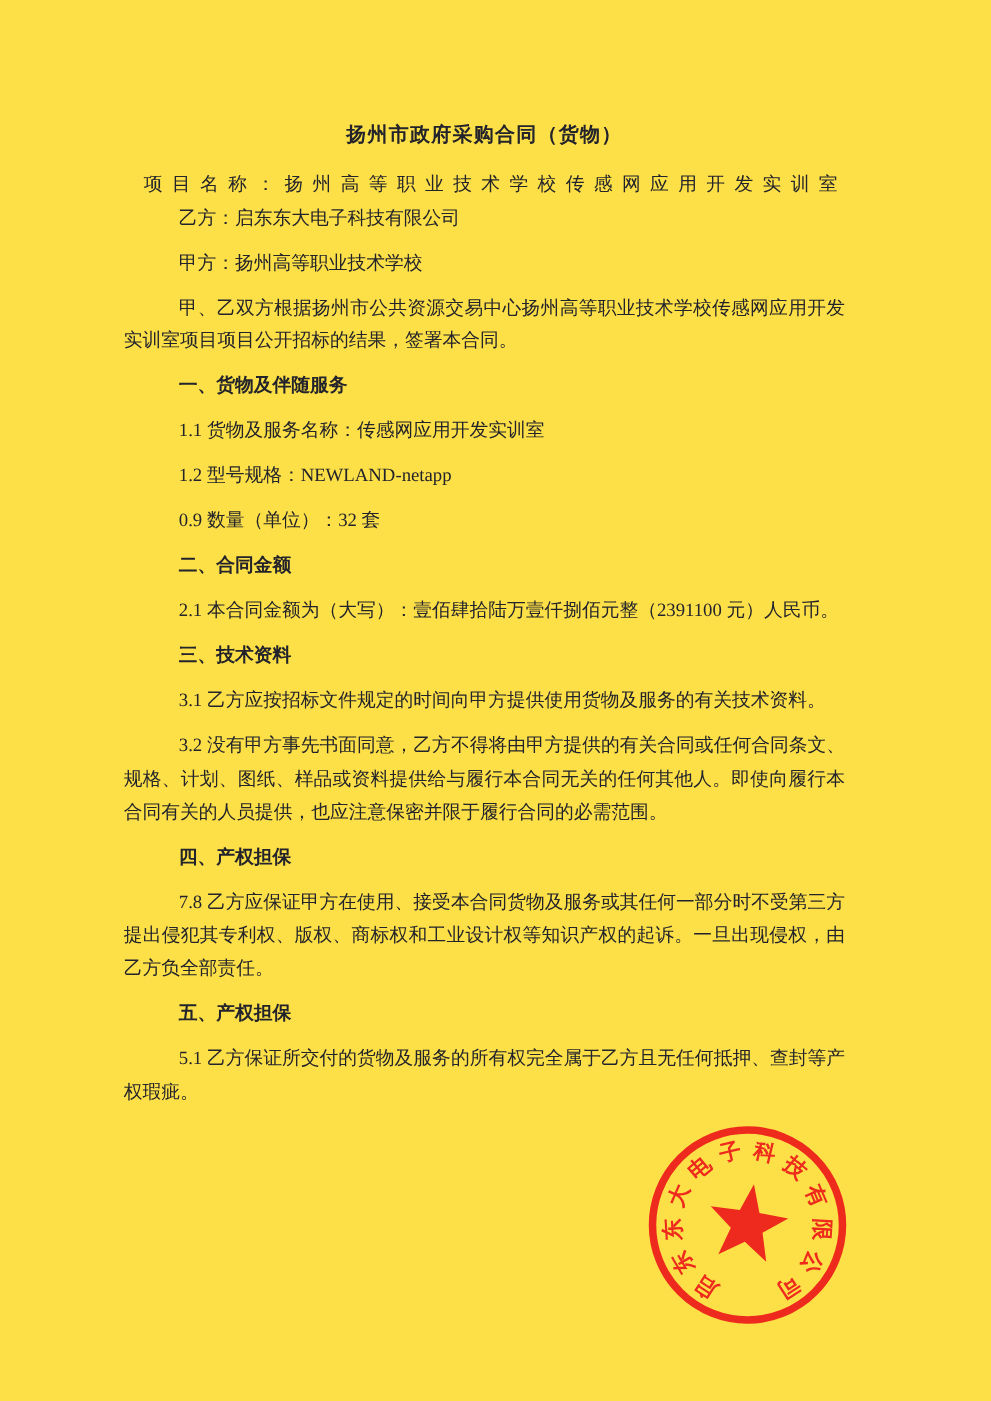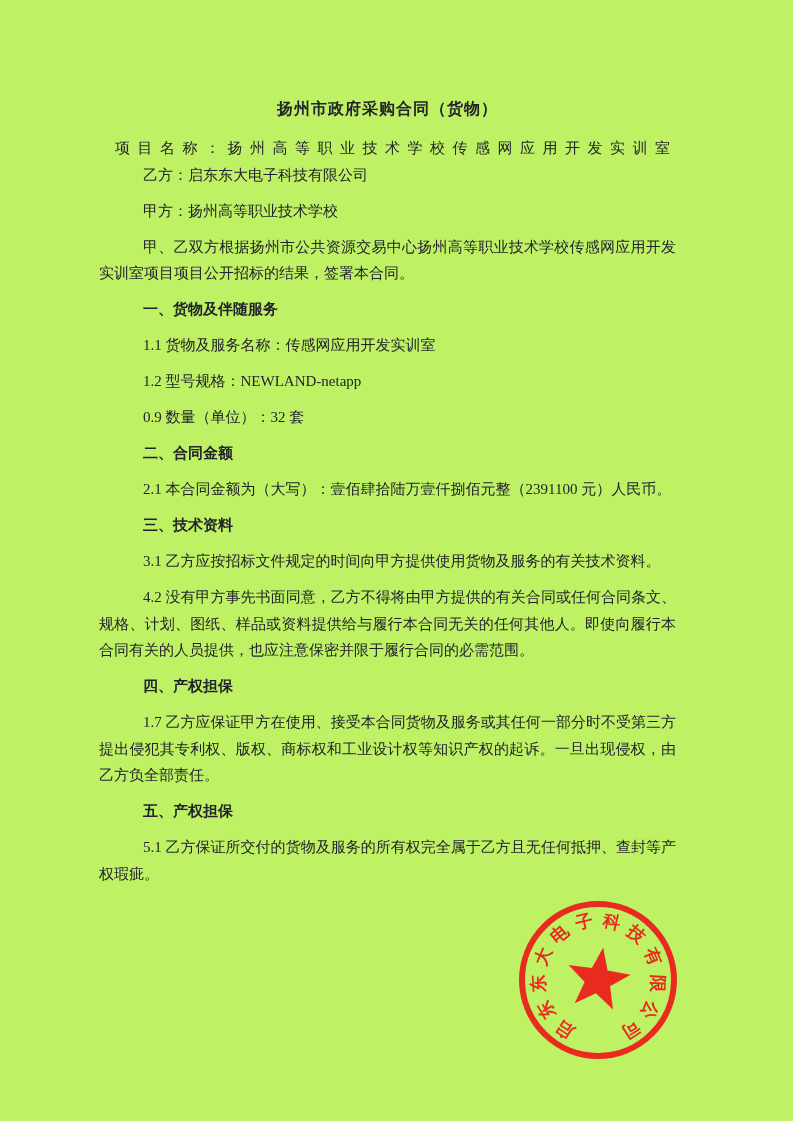--- a/index.html
+++ b/index.html
@@ -5,21 +5,21 @@
   * { box-sizing: border-box; }
   html, body { margin: 0; padding: 0; }
   body {
     width: 793px; height: 1121px;
     background: #ffffff;
     font-family: "Liberation Serif", "DejaVu Serif", serif;
     color: #23232b;
     position: relative;
     overflow: hidden;
   }
-  .page { position: absolute; inset: 0; background: #bef264; }
+  .page { position: absolute; inset: 0; background: #fde047; }
   .content { position: absolute; left: 99px; top: 99px; width: 577px; }
   .title {
     font-size: 16px; font-weight: bold; text-align: center;
     line-height: 20px; margin: 0 0 16px 0; letter-spacing: 1px;
     font-family: "Liberation Sans", "DejaVu Sans", sans-serif;
   }
   p {
     font-size: 15px; line-height: 26.5px;
     margin: 0 0 9.5px 0; text-align: justify;
   }
@@ -57,23 +57,23 @@
     <p class="body">甲方：扬州高等职业技术学校</p>
     <p class="body">甲、乙双方根据扬州市公共资源交易中心扬州高等职业技术学校传感网应用开发实训室项目项目公开招标的结果，签署本合同。</p>
     <p class="heading">一、货物及伴随服务</p>
     <p class="body">1.1 货物及服务名称：传感网应用开发实训室</p>
     <p class="body">1.2 型号规格：NEWLAND-netapp</p>
     <p class="body">0.9 数量（单位）：32 套</p>
     <p class="heading">二、合同金额</p>
     <p class="body">2.1 本合同金额为（大写）：壹佰肆拾陆万壹仟捌佰元整（2391100 元）人民币。</p>
     <p class="heading">三、技术资料</p>
     <p class="body">3.1 乙方应按招标文件规定的时间向甲方提供使用货物及服务的有关技术资料。</p>
-    <p class="body">4.2 没有甲方事先书面同意，乙方不得将由甲方提供的有关合同或任何合同条文、规格、计划、图纸、样品或资料提供给与履行本合同无关的任何其他人。即使向履行本合同有关的人员提供，也应注意保密并限于履行合同的必需范围。</p>
+    <p class="body">3.2 没有甲方事先书面同意，乙方不得将由甲方提供的有关合同或任何合同条文、规格、计划、图纸、样品或资料提供给与履行本合同无关的任何其他人。即使向履行本合同有关的人员提供，也应注意保密并限于履行合同的必需范围。</p>
     <p class="heading">四、产权担保</p>
-    <p class="body">1.7 乙方应保证甲方在使用、接受本合同货物及服务或其任何一部分时不受第三方提出侵犯其专利权、版权、商标权和工业设计权等知识产权的起诉。一旦出现侵权，由乙方负全部责任。</p>
+    <p class="body">7.8 乙方应保证甲方在使用、接受本合同货物及服务或其任何一部分时不受第三方提出侵犯其专利权、版权、商标权和工业设计权等知识产权的起诉。一旦出现侵权，由乙方负全部责任。</p>
     <p class="heading">五、产权担保</p>
     <p class="body">5.1 乙方保证所交付的货物及服务的所有权完全属于乙方且无任何抵押、查封等产权瑕疵。</p>
   </div>
 
   <svg class="seal" viewBox="-85 -85 170 170" xmlns="http://www.w3.org/2000/svg" style="color: rgb(237, 28, 26);">
     <circle class="seal-ring" cx="0" cy="0" r="76"></circle>
     <polygon class="seal-star" transform="rotate(9)" points="0,-33 7.94,-10.92 31.39,-10.2 12.84,4.17 19.4,26.7 0,13.5 -19.4,26.7 -12.84,4.17 -31.39,-10.2 -7.94,-10.92"></polygon>
     <g id="seal-text-group">
         <text class="seal-char" transform="translate(-32.68 50.32) rotate(-147.0)">启</text>
         <text class="seal-char" transform="translate(-51.82 30.25) rotate(-120.3)">东</text>

